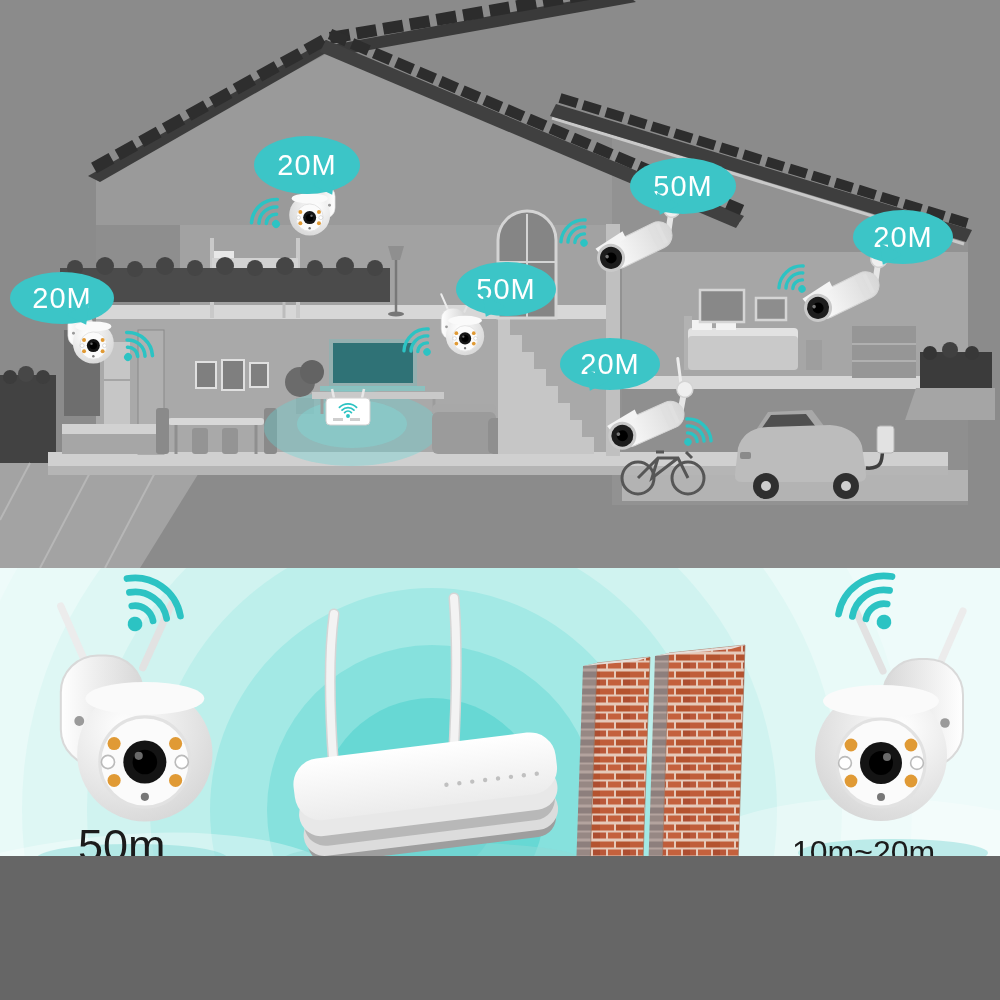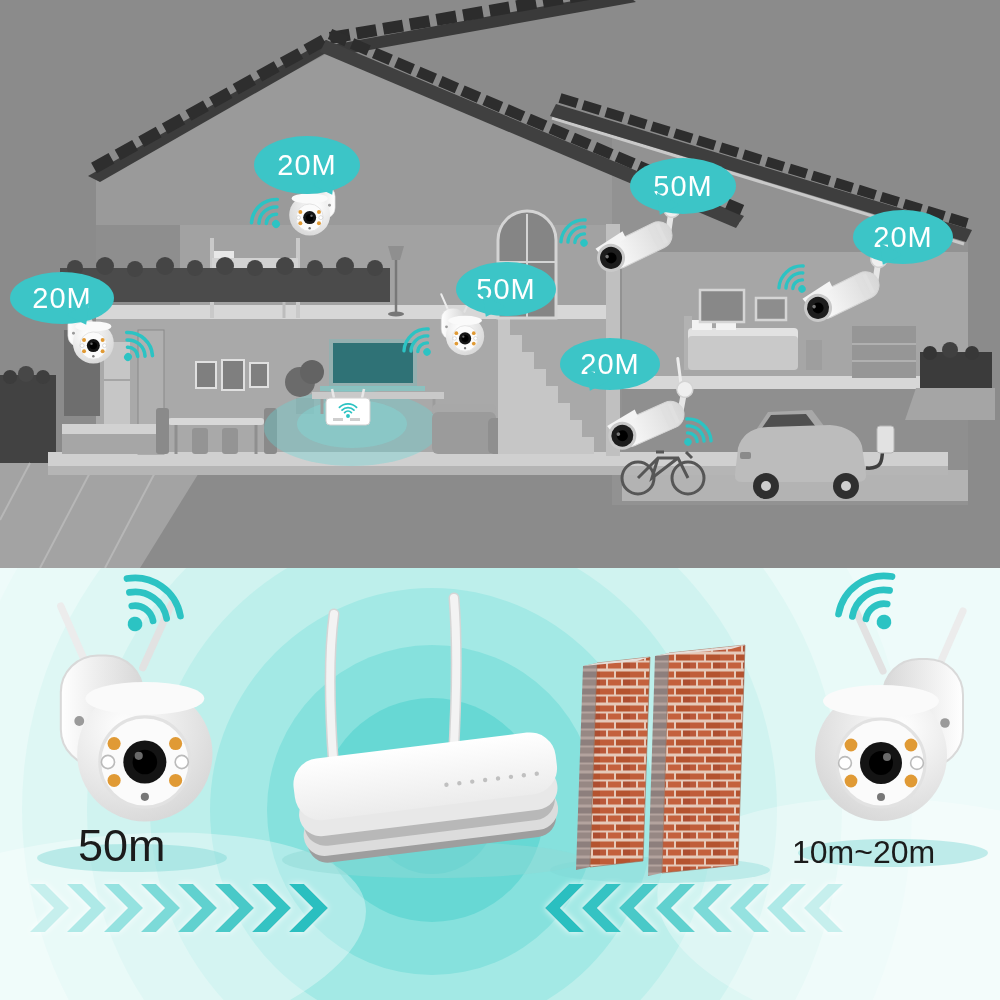--- a/index.html
+++ b/index.html
@@ -1,16 +1,16 @@
 <!DOCTYPE html>
 <html><head>
 <meta charset="utf-8">
 <style>
   html,body{margin:0;padding:0;background:#666;}
-  .page{position:relative;width:1000px;height:1000px;overflow:hidden;
+  .page{position:relative;width:1000px;height:856px;overflow:hidden;
         font-family:"Liberation Sans",sans-serif;background:#8b8b8b;}
   .layer{position:absolute;left:0;top:0;}
   svg{display:block;}
   .bubble{position:absolute;background:#3cc5c7;border-radius:50%;
           display:flex;align-items:center;justify-content:center;
           color:#fff;font-size:29px;letter-spacing:1px;z-index:30;}
   .bubble::after{content:"";position:absolute;bottom:-14px;width:0;height:0;
           border:13px solid transparent;border-top:18px solid #3cc5c7;}
   .tail-br::after{right:16px;transform:rotate(-28deg);}
   .tail-bl::after{left:18px;transform:rotate(28deg);}

